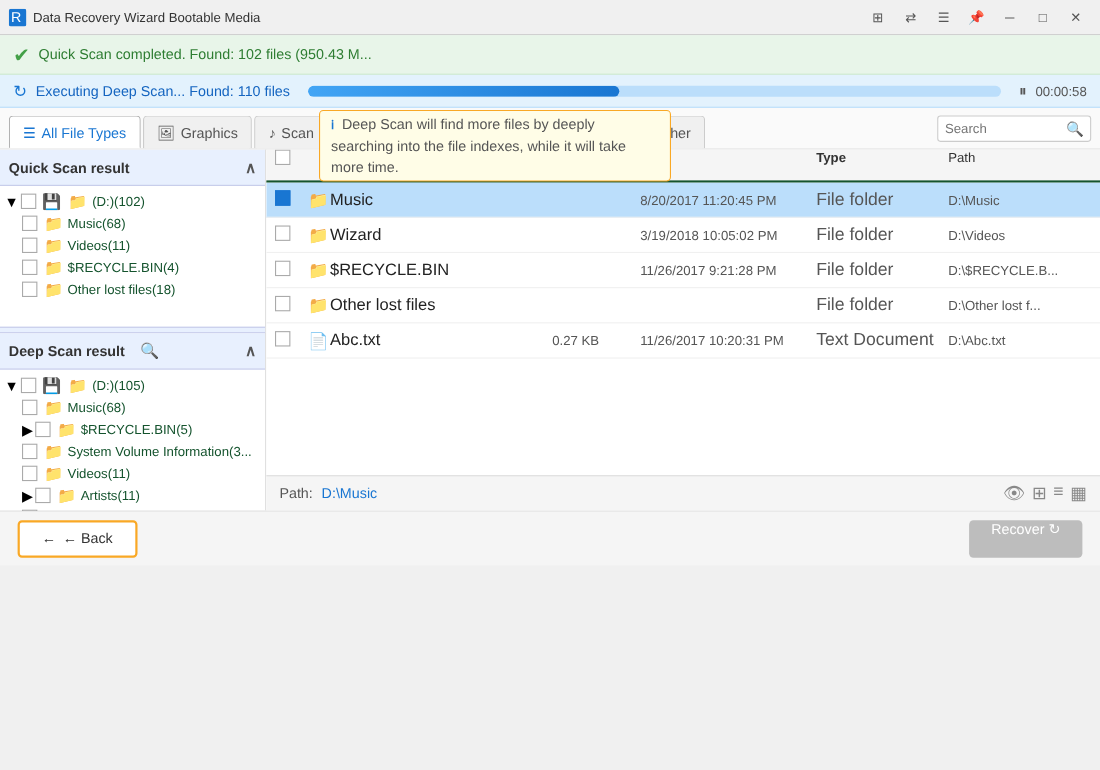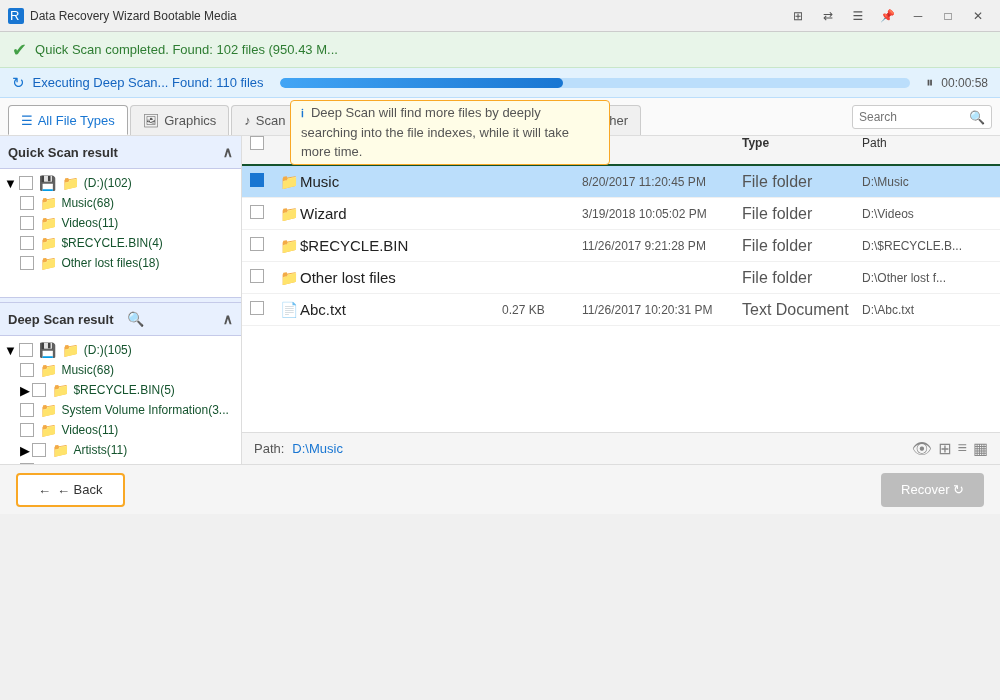--- a/index.html
+++ b/index.html
@@ -270,21 +270,21 @@
       margin-left: auto;
       height: 34px;
       padding: 0 20px;
       border: none;
       border-radius: 4px;
       background: #bdbdbd;
       color: #fff;
       font-size: 13px;
       cursor: pointer;
       display: flex;
-      align-items: center;
+      align-items: flex-start;
       gap: 6px;
     }
 
     
     .panel-divider {
       height: 6px;
       background: #e8f0fe;
       border-top: 1px solid #c5cae9;
       border-bottom: 1px solid #c5cae9;
     }

